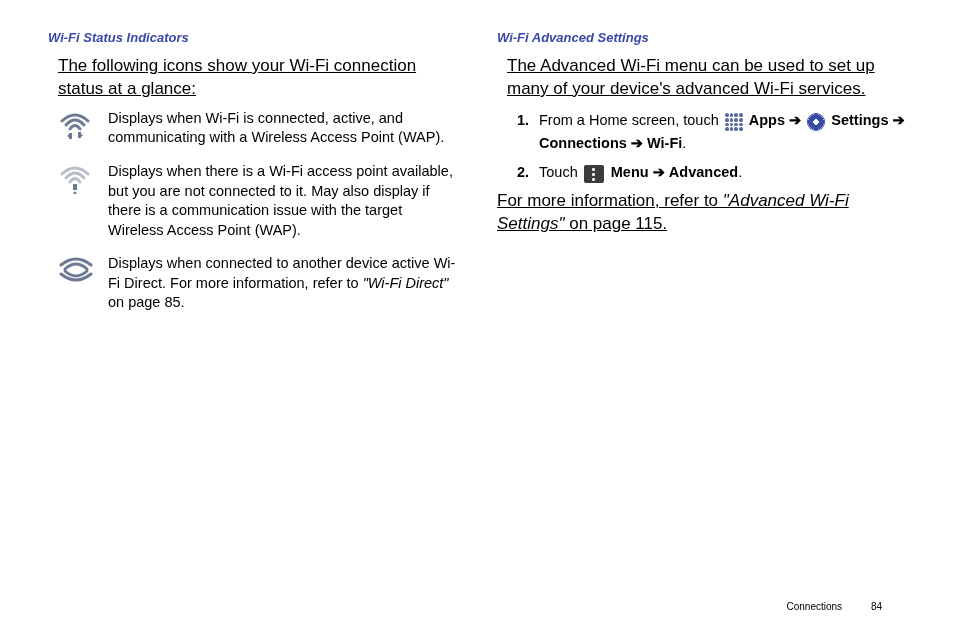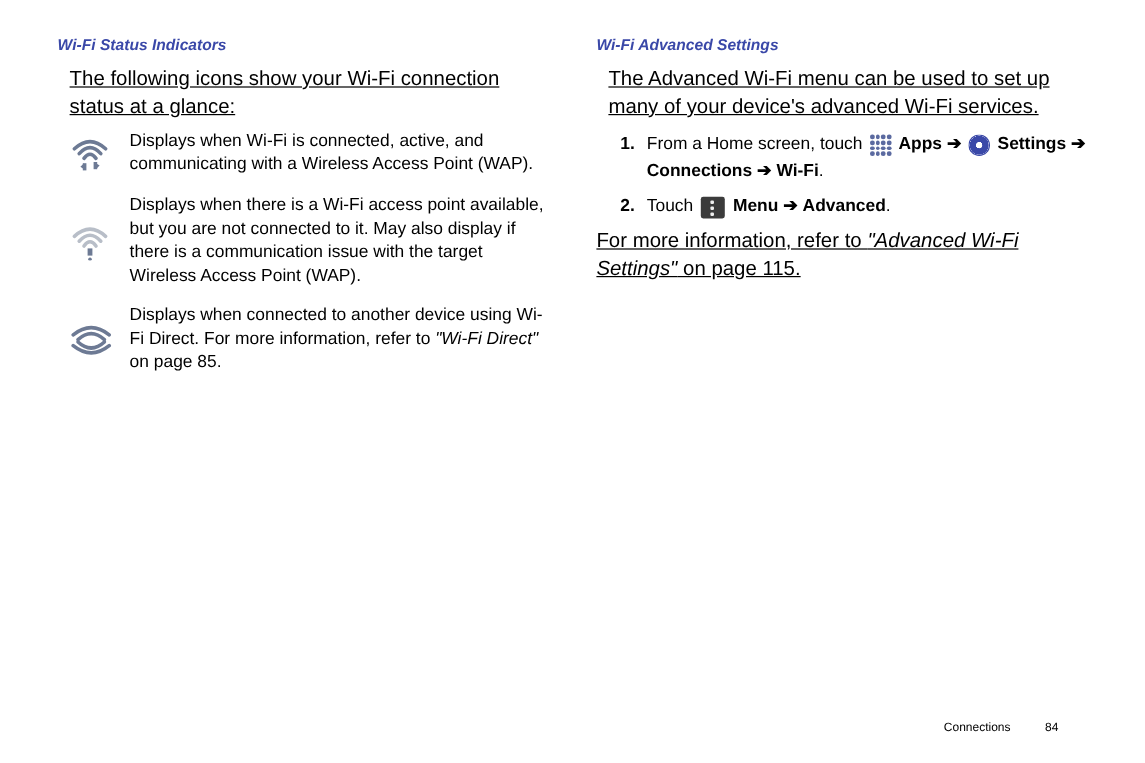--- a/index.html
+++ b/index.html
@@ -30,21 +30,21 @@
     font-size: 17px;
     line-height: 1.35;
     padding-left: 10px;
     margin-bottom: 8px;
     font-family: Arial, Helvetica, sans-serif;
     font-stretch: condensed;
     text-decoration: underline;
   }
   .icon-row {
     display: flex;
-    align-items: center;
+    align-items: flex-start;
     gap: 14px;
     padding-left: 10px;
     margin-bottom: 14px;
   }
   .icon-cell {
     width: 36px;
     flex-shrink: 0;
     padding-top: 2px;
   }
   .icon-desc {
@@ -155,21 +155,21 @@
     <div class="icon-row">
       <div class="icon-cell">
         <svg width="36" height="30" viewBox="0 0 36 30">
           <path d="M3 9 Q18 -3 33 9" fill="none" stroke="#6d7a94" stroke-width="3" stroke-linecap="round"></path>
           <path d="M7 13 Q18 3 29 13" fill="none" stroke="#6d7a94" stroke-width="3" stroke-linecap="round"></path>
           <path d="M3 18 Q18 30 33 18" fill="none" stroke="#6d7a94" stroke-width="3" stroke-linecap="round"></path>
           <path d="M7 15 Q18 25 29 15" fill="none" stroke="#6d7a94" stroke-width="3" stroke-linecap="round"></path>
         </svg>
       </div>
       <div class="icon-desc">
-        <span>Displays when connected to another device using Wi-Fi Direct. For more information, refer to </span><span class="italic-ref">"Wi-Fi Direct"</span><span>  on page 85.</span>
+        <span>Displays when connected to another device active Wi-Fi Direct. For more information, refer to </span><span class="italic-ref">"Wi-Fi Direct"</span><span>  on page 85.</span>
       </div>
     </div>
   </div>
 
   <div class="col">
     <div class="section-title">Wi-Fi Advanced Settings</div>
     <div class="body-text">The Advanced Wi-Fi menu can be used to set up many of your device's advanced Wi-Fi services.</div>
 
     <div class="steps">
       <div class="step-row">

